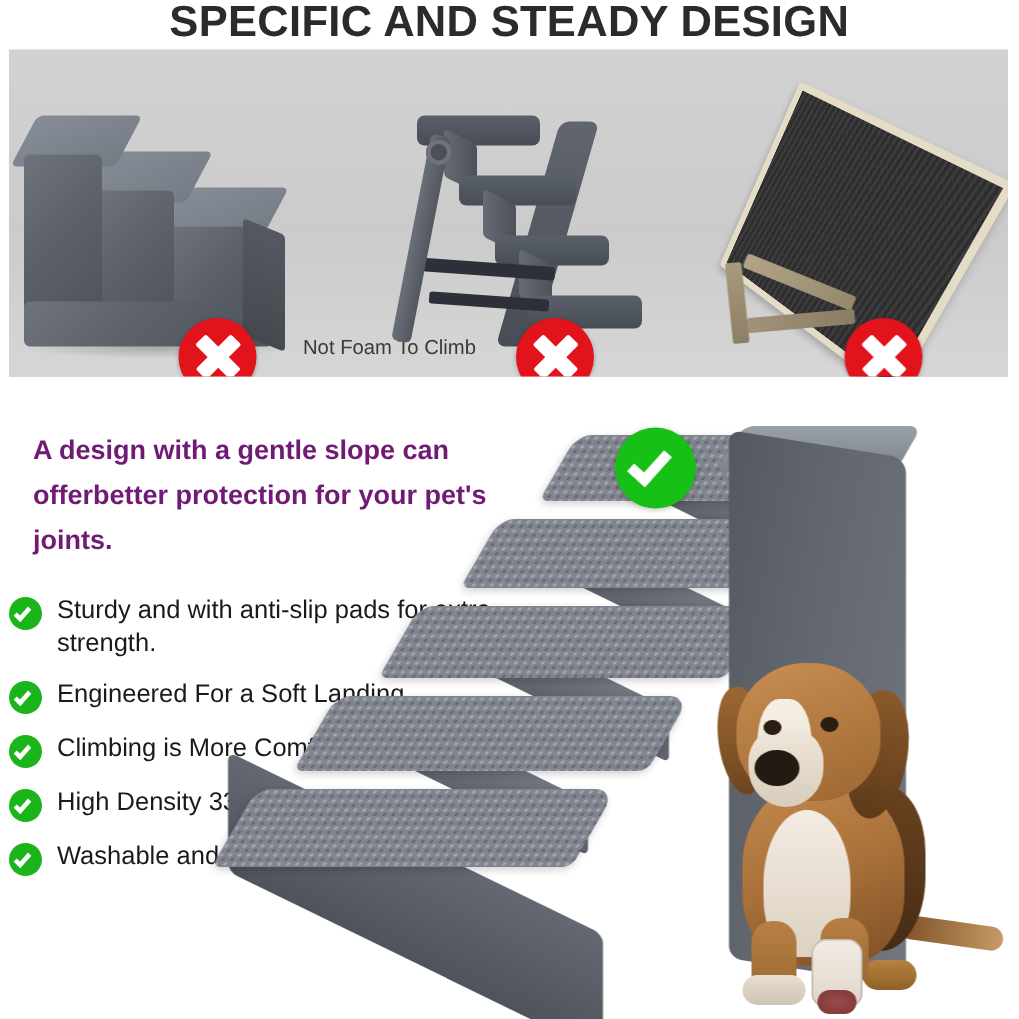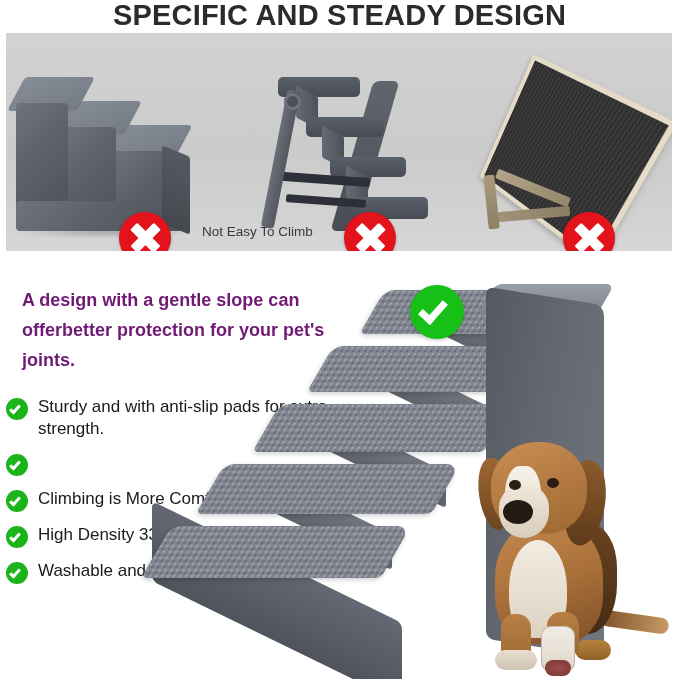--- a/index.html
+++ b/index.html
@@ -450,21 +450,21 @@
       <div class="blk fs-s2"></div>
       <div class="top fs-s1-top"></div>
       <div class="blk fs-s1"></div>
       <div class="blk fs-base"></div>
       <div class="fs-side"></div>
     </div>
     <div class="x-badge">
       <div class="bar a"></div>
         <div class="bar b"></div>
     </div>
-    <div class="bad-caption">Not Easy To Climb</div>
+    <div class="bad-caption">Not Foam To Climb</div>
   </div>
 
   <div class="bad-item i2">
     <div class="plastic">
       <div class="sideframe"></div>
       <div class="pstep ps-t1"></div>
         <div class="riser ps-r1"></div>
       <div class="pstep ps-t2"></div>
         <div class="riser ps-r2"></div>
       <div class="pstep ps-t3"></div>
@@ -504,20 +504,21 @@
     <div class="bullet">
       <span class="check-badge">
           <span class="tick"></span>
         </span>
       <span class="bullet-text">Sturdy and with anti-slip pads for extra strength.</span>
     </div>
     <div class="bullet">
       <span class="check-badge">
           <span class="tick"></span>
         </span>
+      <span class="bullet-text">Engineered For a Soft Landing</span>
     </div>
     <div class="bullet">
       <span class="check-badge">
           <span class="tick"></span>
         </span>
       <span class="bullet-text">Climbing is More Comfortable</span>
     </div>
     <div class="bullet">
       <span class="check-badge">
           <span class="tick"></span>

